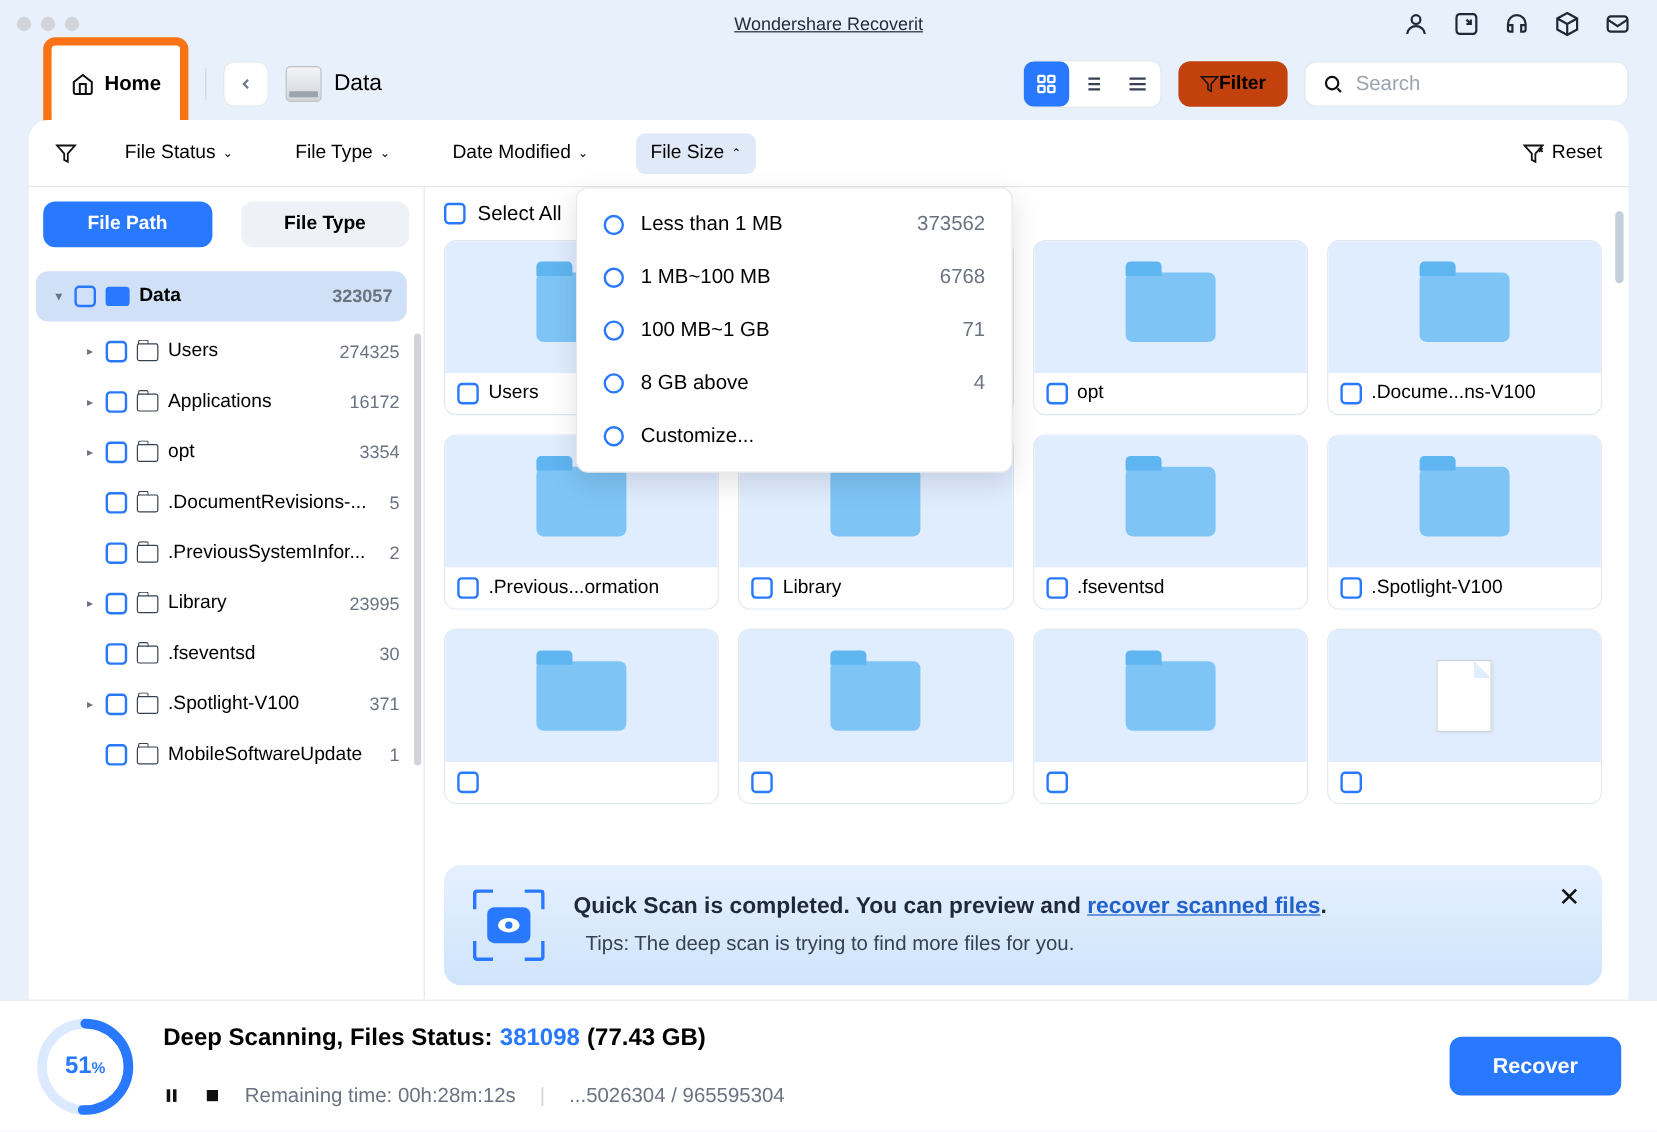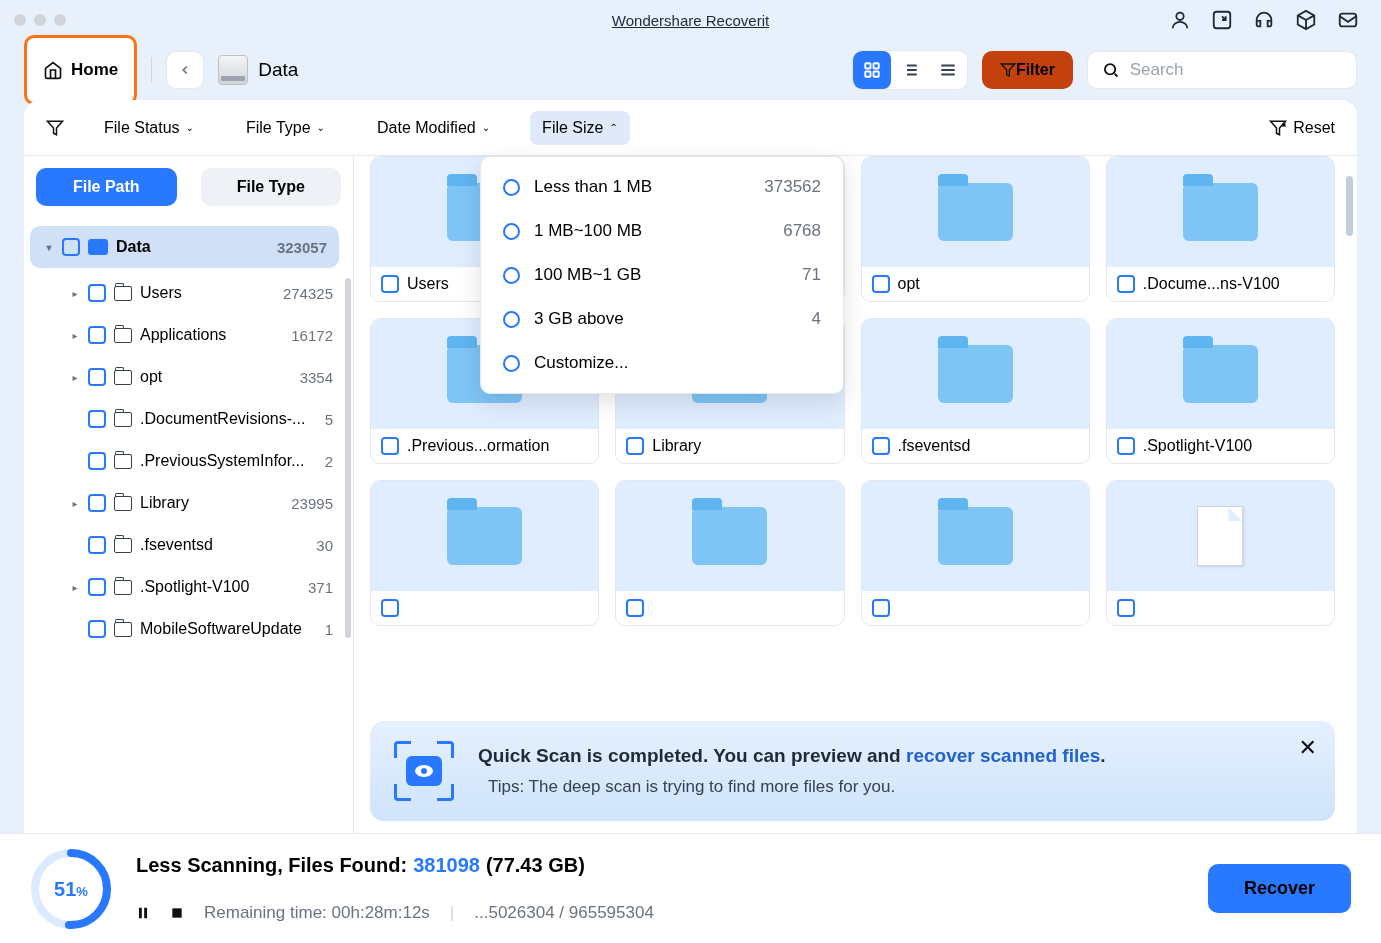--- a/index.html
+++ b/index.html
@@ -8,21 +8,21 @@
 
 .titlebar { height: 40px; display: flex; align-items: center; position: relative; }
 .traffic-lights { display: flex; gap: 8px; margin-left: 14px; }
 .traffic-light { width: 12px; height: 12px; border-radius: 50%; background: #d1d5db; }
 .app-title { position: absolute; left: 50%; transform: translateX(-50%); font-size: 15px; color: #1f2937; font-weight: 500; text-decoration: underline; }
 .titlebar-right { margin-left: auto; display: flex; gap: 20px; margin-right: 22px; }
 .titlebar-icon { width: 22px; height: 22px; display: flex; align-items: center; justify-content: center; color: #1f2937; cursor: pointer; }
 
 
 .toolbar { height: 60px; display: flex; align-items: center; padding: 0 24px; gap: 14px; }
-.home-btn { display: flex; align-items: center; gap: 8px; background: #fff; border: 3px solid #f97316; border-radius: 10px; padding: 22px 16px; font-size: 17px; font-weight: 600; cursor: pointer; }
+.home-btn { display: flex; align-items: center; gap: 8px; background: #fff; border: 7px solid #f97316; border-radius: 10px; padding: 22px 16px; font-size: 17px; font-weight: 600; cursor: pointer; margin-left: 12px; }
 .divider-v { width: 1px; height: 26px; background: #d1d5db; }
 .back-btn { width: 38px; height: 38px; background: #fff; border: 1px solid #e5e7eb; border-radius: 10px; display: flex; align-items: center; justify-content: center; cursor: pointer; }
 .breadcrumb { display: flex; align-items: center; gap: 10px; }
 .disk-icon { width: 30px; height: 30px; background: linear-gradient(#f3f4f6, #d1d5db); border-radius: 4px; border: 1px solid #c0c0c0; position: relative; }
 .disk-icon::after { content: ''; position: absolute; bottom: 3px; left: 2px; right: 2px; height: 5px; background: #9ca3af; border-radius: 1px; }
 .breadcrumb-text { font-size: 19px; font-weight: 500; }
 .toolbar-spacer { flex: 1; }
 .view-group { display: flex; background: #fff; border: 1px solid #e5e7eb; border-radius: 10px; overflow: hidden; }
 .view-btn { width: 38px; height: 38px; display: flex; align-items: center; justify-content: center; cursor: pointer; }
 .view-btn.active { background: #2879ff; color: #fff; border-radius: 8px; }
@@ -87,37 +87,37 @@
 .banner-icon-corners::before { top: 0; left: 0; border-right: none; border-bottom: none; border-radius: 4px 0 0 0; }
 .banner-icon-corners::after { bottom: 0; right: 0; border-left: none; border-top: none; border-radius: 0 0 4px 0; }
 .banner-icon-corners2::before, .banner-icon-corners2::after { content: ''; position: absolute; width: 14px; height: 14px; border: 3px solid #2879ff; }
 .banner-icon-corners2::before { top: 0; right: 0; border-left: none; border-bottom: none; border-radius: 0 4px 0 0; }
 .banner-icon-corners2::after { bottom: 0; left: 0; border-right: none; border-top: none; border-radius: 0 0 0 4px; }
 .banner-eye { width: 36px; height: 30px; background: #2879ff; border-radius: 6px; display: flex; align-items: center; justify-content: center; }
 .banner-eye-inner { width: 18px; height: 12px; background: #fff; border-radius: 50%; position: relative; }
 .banner-eye-inner::after { content: ''; position: absolute; top: 3px; left: 6px; width: 6px; height: 6px; border-radius: 50%; background: #2879ff; }
 .banner-text { flex: 1; }
 .banner-title { font-size: 19px; font-weight: 700; color: #1f2937; }
-.banner-link { color: #2262cc; cursor: pointer; }
+.banner-link { color: #2262cc; text-decoration: underline; cursor: pointer; }
 .banner-sub { font-size: 17px; color: #374151; margin-top: 10px; margin-left: 10px; }
 .banner-close { position: absolute; top: 14px; right: 18px; font-size: 22px; cursor: pointer; color: #111; font-weight: 300; }
 .main-scrollbar { position: absolute; right: 4px; top: 20px; width: 7px; height: 60px; background: #c4cedb; border-radius: 4px; }
 
 
 .statusbar { height: 110px; background: #fff; border-top: 1px solid #e5e7eb; display: flex; align-items: center; padding: 0 30px; gap: 24px; }
 .progress-circle { width: 82px; height: 82px; position: relative; }
 .progress-circle svg { transform: rotate(-90deg); }
 .progress-text { position: absolute; top: 50%; left: 50%; transform: translate(-50%, -50%); font-size: 20px; font-weight: 700; color: #2879ff; }
 .progress-text .pct { font-size: 13px; }
 .status-mid { flex: 1; }
 .status-title { font-size: 20px; font-weight: 700; display: flex; gap: 6px; align-items: baseline; }
 .status-title .blue { color: #2879ff; }
 .status-row { display: flex; align-items: center; gap: 20px; margin-top: 26px; color: #6b7280; font-size: 17px; }
 .ctrl-btn { color: #1f2937; cursor: pointer; }
-.recover-btn { background: #2879ff; color: #000000; border: none; border-radius: 10px; padding: 14px 36px; font-size: 18px; font-weight: 600; cursor: pointer; }
+.recover-btn { background: #2879ff; color: #ffffff; border: none; border-radius: 10px; padding: 14px 36px; font-size: 18px; font-weight: 600; cursor: pointer; }
 
 svg { display: block; }
 </style>
 </head>
 <body>
 
 <div class="titlebar">
   <div class="traffic-lights">
     <div class="traffic-light"></div>
     <div class="traffic-light"></div>
@@ -327,20 +327,24 @@
     <div class="folder-mini"></div>
     <span class="tree-label">MobileSoftwareUpdate</span>
     <span class="tree-count">1</span>
             </div>
           </div>
         <div class="tree-scrollbar"></div>
       </div>
     </div>
 
     <div class="main">
+      <div class="select-all">
+        <div class="cb"></div>
+        <span>Select All</span>
+      </div>
       <div class="grid" id="grid">
           <div class="card">
     <div class="card-thumb">
               <div class="folder-icon"></div>
             </div>
     <div class="card-footer">
       <div class="cb"></div>
       <span class="card-label">Users</span>
     </div>
           </div>
@@ -476,42 +480,42 @@
     <span class="dd-label">1 MB~100 MB</span>
     <span class="dd-count">6768</span>
       </div>
       <div class="dropdown-item">
     <div class="radio"></div>
     <span class="dd-label">100 MB~1 GB</span>
     <span class="dd-count">71</span>
       </div>
       <div class="dropdown-item">
     <div class="radio"></div>
-    <span class="dd-label">3 GB above</span>
+    <span class="dd-label">8 GB above</span>
     <span class="dd-count">4</span>
       </div>
       <div class="dropdown-item">
     <div class="radio"></div>
     <span class="dd-label">Customize...</span>
     <span class="dd-count"></span>
       </div>
     </div>
 </div>
 
 <div class="statusbar">
   <div class="progress-circle">
     <svg width="82" height="82" viewBox="0 0 82 82">
       <circle cx="41" cy="41" r="36" stroke="#dbeafe" stroke-width="8" fill="none"></circle>
       <circle cx="41" cy="41" r="36" stroke="#2879ff" stroke-width="8" fill="none" stroke-dasharray="226" stroke-dashoffset="111" stroke-linecap="round"></circle>
     </svg>
     <div class="progress-text"><span>51</span><span class="pct">%</span></div>
   </div>
   <div class="status-mid">
     <div class="status-title">
-      <span>Less Scanning, Files Found: </span>
+      <span>Deep Scanning, Files Status: </span>
       <span class="blue">381098</span>
       <span> (77.43 GB)</span>
     </div>
     <div class="status-row">
       <span class="ctrl-btn">
           <svg width="14" height="14" viewBox="0 0 24 24" fill="#111">
             <rect x="5" y="3" width="5" height="18"></rect>
             <rect x="14" y="3" width="5" height="18"></rect>
           </svg>
         </span>

